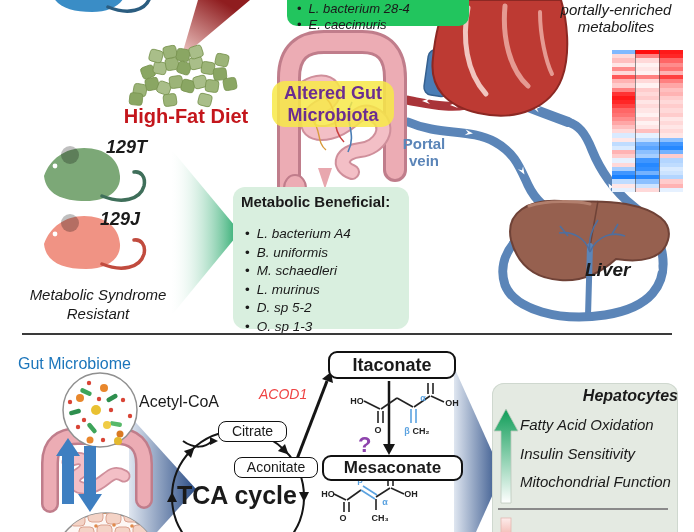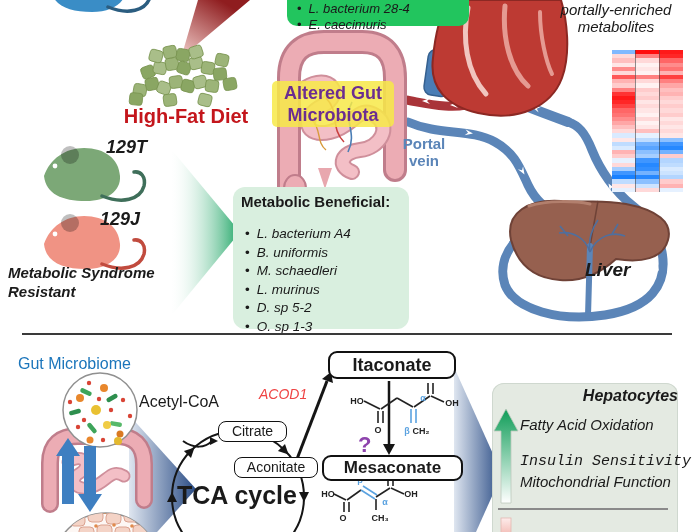--- a/index.html
+++ b/index.html
@@ -9,22 +9,22 @@
   .abs{position:absolute;z-index:2;}
 
   .lbl-prone{left:22px;top:20px;width:150px;font-style:italic;font-size:15px;line-height:18px;text-align:center;}
   .box-detrimental{left:246px;top:0;width:182px;height:26px;background:#22c55e;border-radius:0 0 10px 10px;
                    padding:1px 0 0 10px;box-sizing:border-box;margin-left:41px;}
   .box-detrimental .li{font-style:italic;font-size:13px;line-height:16px;}
   .li::before{content:"•";margin-right:7px;font-style:normal;}
   .lbl-hfd{left:116px;top:105px;width:140px;text-align:center;font-weight:bold;font-size:20px;color:#c4161c;}
   .lbl-129t{left:106px;top:137px;font-weight:bold;font-style:italic;font-size:18px;}
   .lbl-129j{left:100px;top:209px;font-weight:bold;font-style:italic;font-size:18px;}
-  .lbl-resistant{left:8px;top:263px;width:180px;font-style:italic;font-size:15px;line-height:19px;text-align:left;font-weight:bold;}
-  .lbl-altered{left:272px;top:81px;width:122px;background:rgba(247,233,72,0.85);border-radius:5px;
+  .lbl-resistant{left:8px;top:285px;width:180px;font-style:italic;font-size:15px;line-height:19px;text-align:center;}
+  .lbl-altered{left:272px;top:81px;width:122px;background:rgba(247,233,72,0.85);border-radius:13px;
                font-weight:bold;font-size:18px;line-height:22px;text-align:center;color:#6b2d91;padding:1px 0;}
   .box-beneficial{left:233px;top:187px;width:176px;height:142px;background:#d9efdf;border-radius:12px;
                   padding:6px 8px;box-sizing:border-box;}
   .box-beneficial .title{font-weight:bold;font-size:15px;margin-bottom:15px;}
   .box-beneficial .li{font-style:italic;font-size:13.5px;line-height:18.5px;padding-left:4px;}
   .lbl-portmet{left:540px;top:1px;width:152px;font-style:italic;font-size:15px;line-height:17px;text-align:center;}
   .lbl-portalvein{left:393px;top:135px;width:62px;font-weight:bold;font-size:15px;line-height:17px;
                   text-align:center;color:#5b85b8;}
   .lbl-liver{left:585px;top:259px;font-weight:bold;font-style:italic;font-size:19px;}
   .divider{left:22px;top:333px;width:650px;height:0;border-top:2px solid #3a3a3a;}
@@ -37,21 +37,21 @@
   .lbl-acod1{left:259px;top:386px;font-weight:normal;font-style:italic;font-size:14px;color:#ef4444;}
   .bigbox{border:2.5px solid #111;border-radius:9px;background:#fff;text-align:center;font-weight:bold;}
   .box-itaconate{left:328px;top:351px;width:124px;height:24px;line-height:24px;font-size:18px;}
   .box-mesaconate{left:322px;top:455px;width:137px;height:22px;line-height:22px;font-size:17px;}
   .lbl-q{left:358px;top:432px;font-weight:bold;font-size:22px;color:#8e44ad;}
   .panel-hep{left:492px;top:383px;width:186px;height:160px;background:#e4eae2;border-radius:12px;
              box-shadow:0 0 0 1px #cfd8cf inset;}
   .panel-hep .title{position:absolute;left:0;top:4px;width:100%;text-align:right;
                     font-weight:bold;font-style:italic;font-size:16px;}
   .panel-hep .item{position:absolute;left:28px;font-style:italic;font-size:15px;white-space:nowrap;}
-  .panel-hep .it0{top:33px;}.panel-hep .it1{top:70px;font-family:Liberation Mono, monospace;}.panel-hep .it2{top:90px;}
+  .panel-hep .it0{top:33px;}.panel-hep .it1{top:62px;}.panel-hep .it2{top:90px;}
   .panel-hep .pline{position:absolute;left:6px;top:125px;width:170px;border-top:2px solid #8a8a8a;}
   .panel-hep .arrow-svg{position:absolute;left:1px;top:22px;}
   .panel-hep .stub-svg{position:absolute;left:1px;top:131px;}
 
   #heatmap{left:612px;top:50px;width:71px;height:142px;display:flex;flex-direction:column;z-index:2;}
   .hm-row{flex:1;display:flex;}
   .hm-cell{flex:1;}
   .hm-cell + .hm-cell{border-left:1px dashed rgba(70,70,70,0.6);}
 
   .chem-label{font-size:9px;font-weight:bold;fill:#222;}

